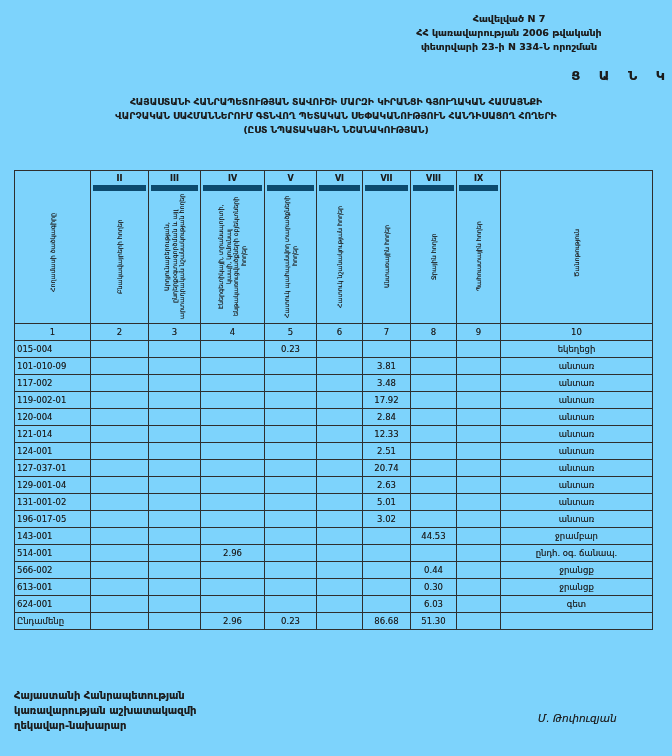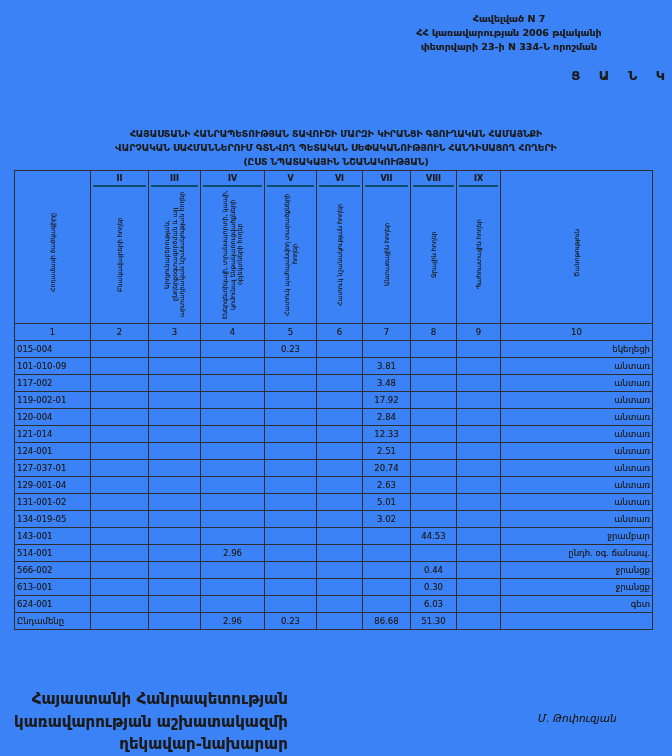--- a/index.html
+++ b/index.html
@@ -4,66 +4,66 @@
 <style>
   html,body{margin:0;padding:0;}
   body{
     width:672px;height:756px;
     background:#e9e9e7;
     font-family:"DejaVu Sans", sans-serif;
     color:#1b1b1b;
   }
   .page{
     position:relative;width:672px;height:756px;
-    background:#3b82f6;overflow:hidden;
+    background:#7dd3fc;overflow:hidden;
     text-shadow:0 0 .4px rgba(40,40,40,.55);
   }
   .appendix{
     position:absolute;top:12px;right:38px;width:250px;
     text-align:center;font-size:9.5px;font-weight:bold;line-height:1.45;
   }
   .list-title{
     position:absolute;top:68px;left:0;width:100%;
     text-align:right;font-size:13px;font-weight:bold;letter-spacing:7px;
   }
   .heading{
     position:absolute;top:95px;left:18px;width:636px;
-    text-align:center;font-size:9.2px;font-weight:bold;line-height:1.5;margin-top:32px;
+    text-align:center;font-size:9.2px;font-weight:bold;line-height:1.5;
   }
   table.land{
     position:absolute;top:170px;left:14px;width:638px;
     border-collapse:collapse;table-layout:fixed;
     font-size:8.5px;
   }
   table.land td{
     border:1px solid #2e2e2e;
     padding:1px 2px;
     height:14px;
     overflow:hidden;white-space:nowrap;
   }
   td.hcell{padding:0;height:150px;vertical-align:top;}
   .hwrap{display:flex;flex-direction:column;align-items:center;height:150px;}
   .numeral{
     font-size:8px;font-weight:bold;height:13px;line-height:13px;
     width:100%;text-align:center;flex:0 0 auto;
   }
-  .numeral.lined{border-bottom:2px solid #0c4a6e;}
+  .numeral.lined{border-bottom:6px solid #0c4a6e;}
   .vtext{
     flex:1 1 auto;display:flex;align-items:center;justify-content:center;
     writing-mode:vertical-rl;transform:rotate(180deg);
     font-size:6.3px;line-height:1.2;text-align:center;
     white-space:normal;max-height:132px;padding:2px 1px;
   }
   td.cnum{text-align:center;height:13px;}
   td.code{text-align:left;padding-left:4px;}
   td.num{text-align:center;}
-  td.note{text-align:right;padding-left:4px;}
+  td.note{text-align:center;padding-left:4px;}
   .footer-left{
     position:absolute;left:14px;top:688px;
-    font-size:15px;font-weight:bold;line-height:1.5;text-align:right;
+    font-size:10px;font-weight:bold;line-height:1.5;
   }
   .signature{
     position:absolute;left:538px;top:712px;
     font-size:10.5px;font-weight:normal;font-style:italic;
   }
 </style>
 </head>
 <body>
 
 <div class="page">
@@ -284,21 +284,21 @@
           <td class="num"></td>
           <td class="num"></td>
           <td class="num"></td>
           <td class="num"></td>
           <td class="num">5.01</td>
           <td class="num"></td>
           <td class="num"></td>
           <td class="note">անտառ</td>
         </tr>
         <tr>
-          <td class="code">134-019-05</td>
+          <td class="code">196-017-05</td>
           <td class="num"></td>
           <td class="num"></td>
           <td class="num"></td>
           <td class="num"></td>
           <td class="num"></td>
           <td class="num">3.02</td>
           <td class="num"></td>
           <td class="num"></td>
           <td class="note">անտառ</td>
         </tr>

